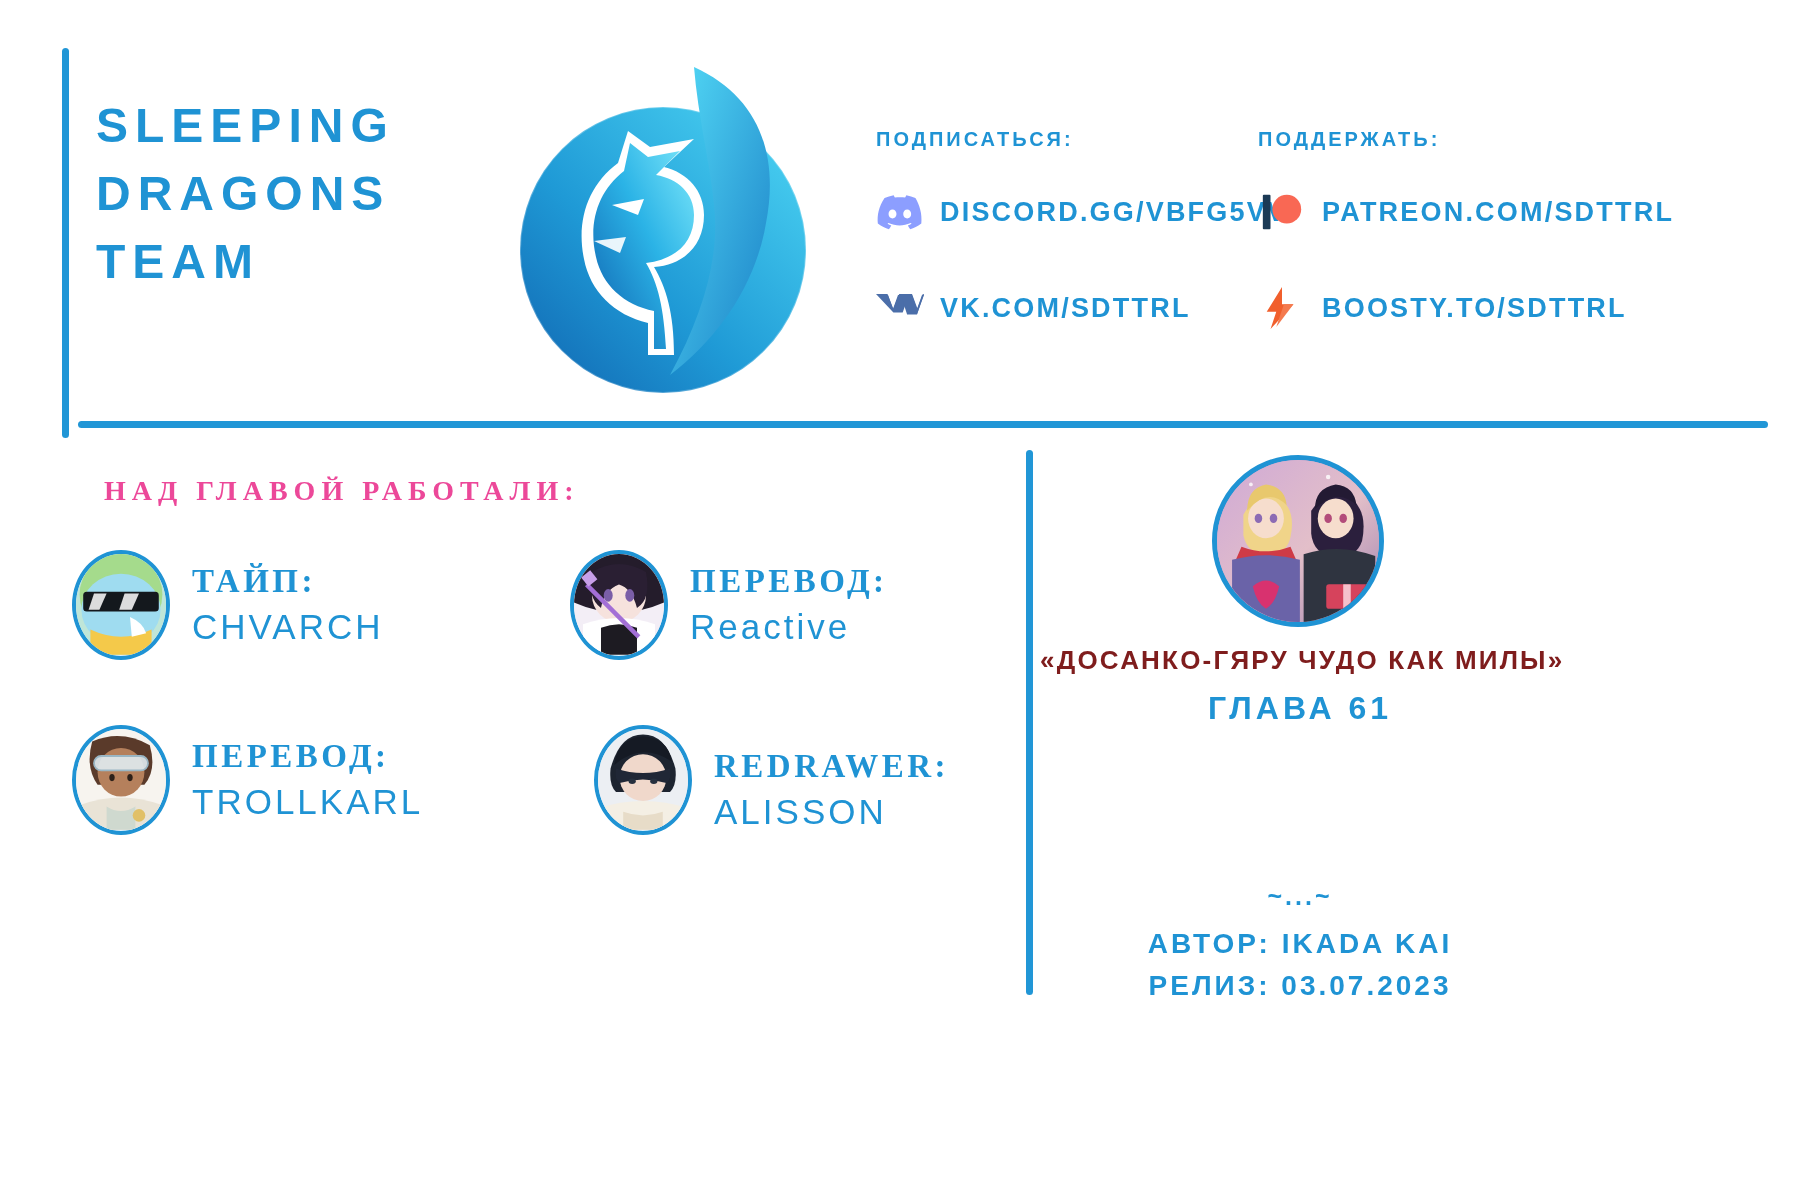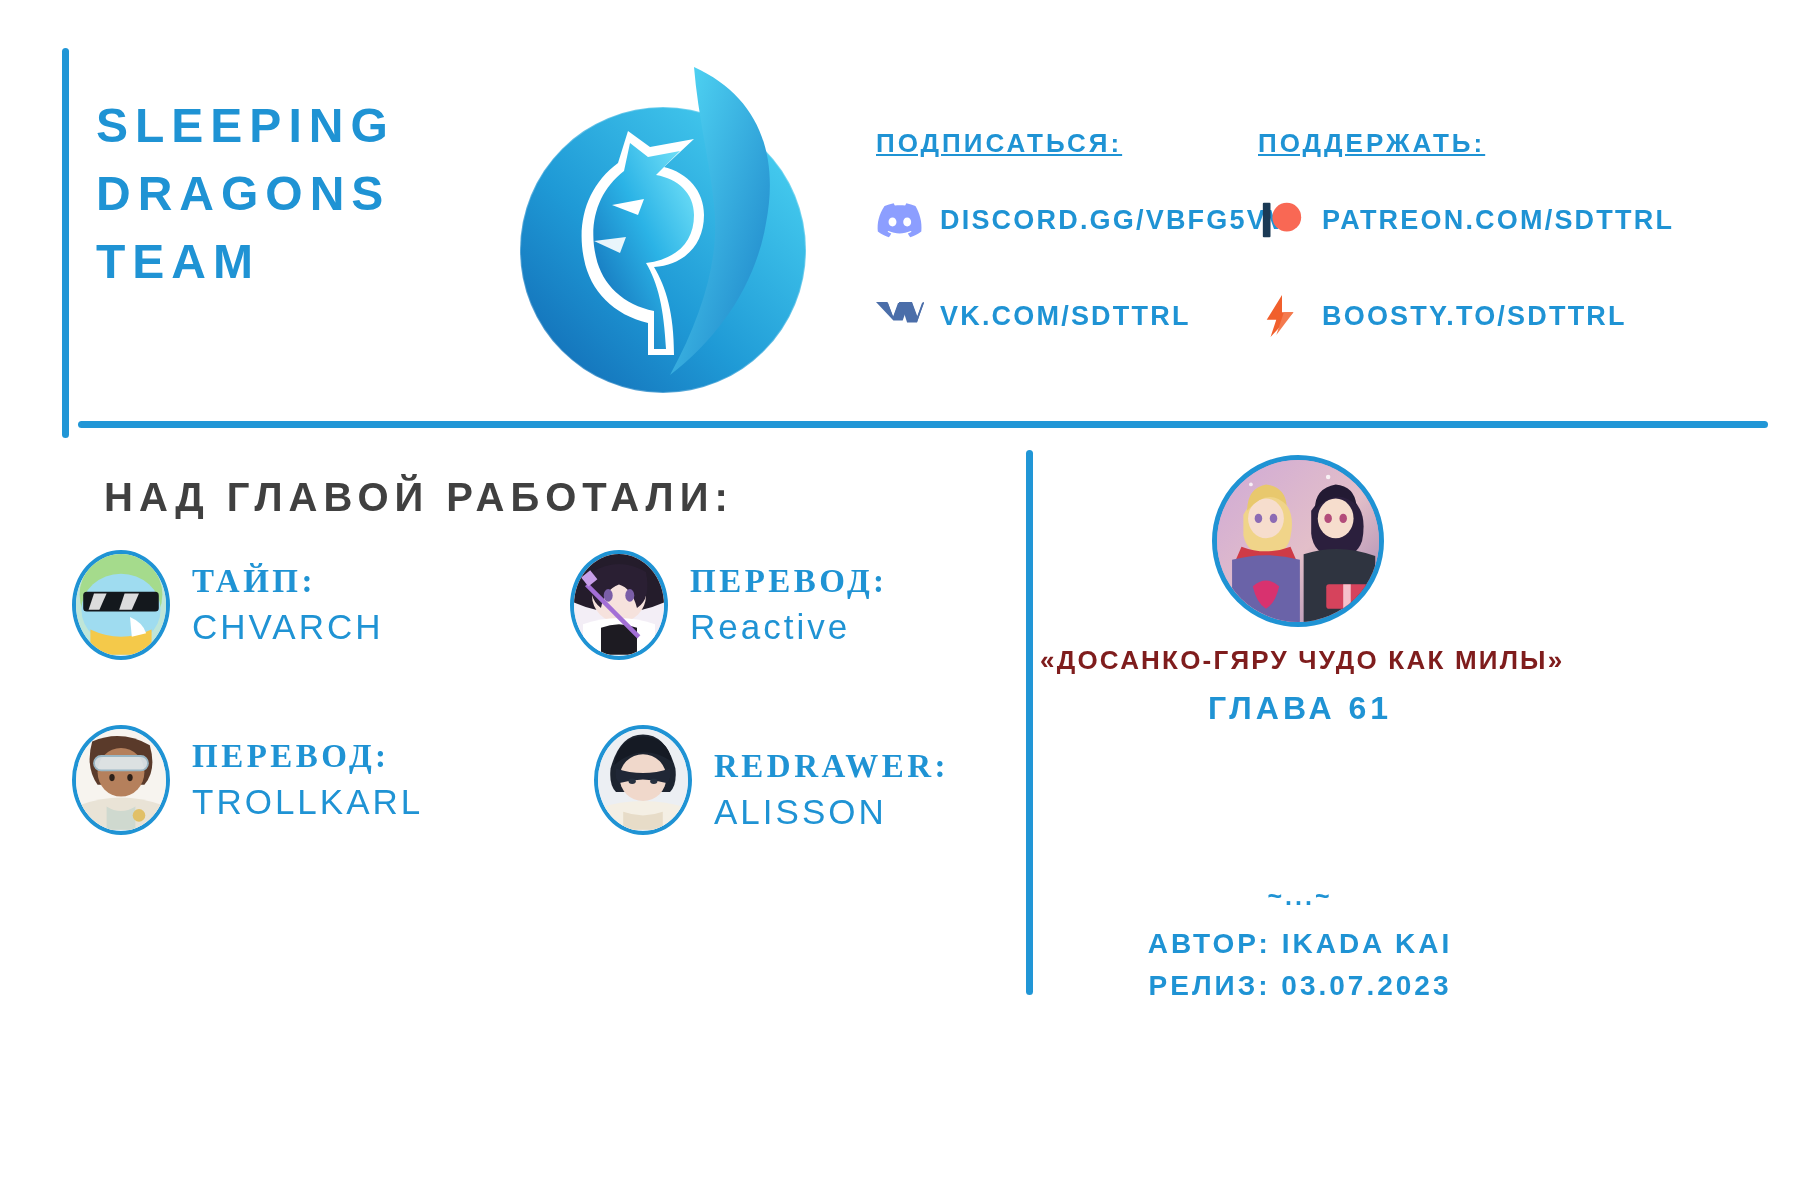--- a/index.html
+++ b/index.html
@@ -38,26 +38,25 @@
   .emblem { position:absolute; left:498px; top:55px; width:330px; height:340px; }
 
   
   .social-col { position:absolute; top:128px; }
   .social-col.subscribe { left:876px; width:340px; }
   .social-col.support   { left:1258px; width:560px; }
 
   .social-head {
     font-family:"Liberation Sans", sans-serif;
     font-weight:700;
-    font-size:26px;
+    font-size:20px;
     letter-spacing:3px;
     color:#1f93d4;
     margin-bottom:30px;
     white-space:nowrap;
-    text-decoration:underline;
   }
   .social-row {
     display:flex; align-items:center;
     height:62px; margin-bottom:34px;
     white-space:nowrap;
   }
   .social-row .ico {
     width:48px; height:48px;
     display:flex; align-items:center; justify-content:center;
     margin-right:16px; flex:0 0 auto;
@@ -79,25 +78,25 @@
   .vrule {
     position:absolute; left:1026px; top:450px;
     width:7px; height:545px;
     background:#2196d6; border-radius:4px;
   }
 
   
   .credits { position:absolute; left:0; top:450px; width:1020px; height:560px; }
   .credits-head {
     position:absolute; left:104px; top:25px;
-    font-family:Liberation Sans, sans-serif;
-    font-weight:700;
-    font-size:40px;
+    font-family:Liberation Serif, serif;
+    font-weight:700;
+    font-size:28px;
     letter-spacing:6px;
-    color:#404040;
+    color:#ec4899;
     white-space:nowrap;
   }
   .credit-item { position:absolute; display:flex; align-items:center; }
   .credit-item .av {
     width:98px; height:110px; flex:0 0 auto;
     border:4px solid #1f93d4;
     border-radius:50%;
     overflow:hidden;
     position:relative;
     background:#dff1fb;

